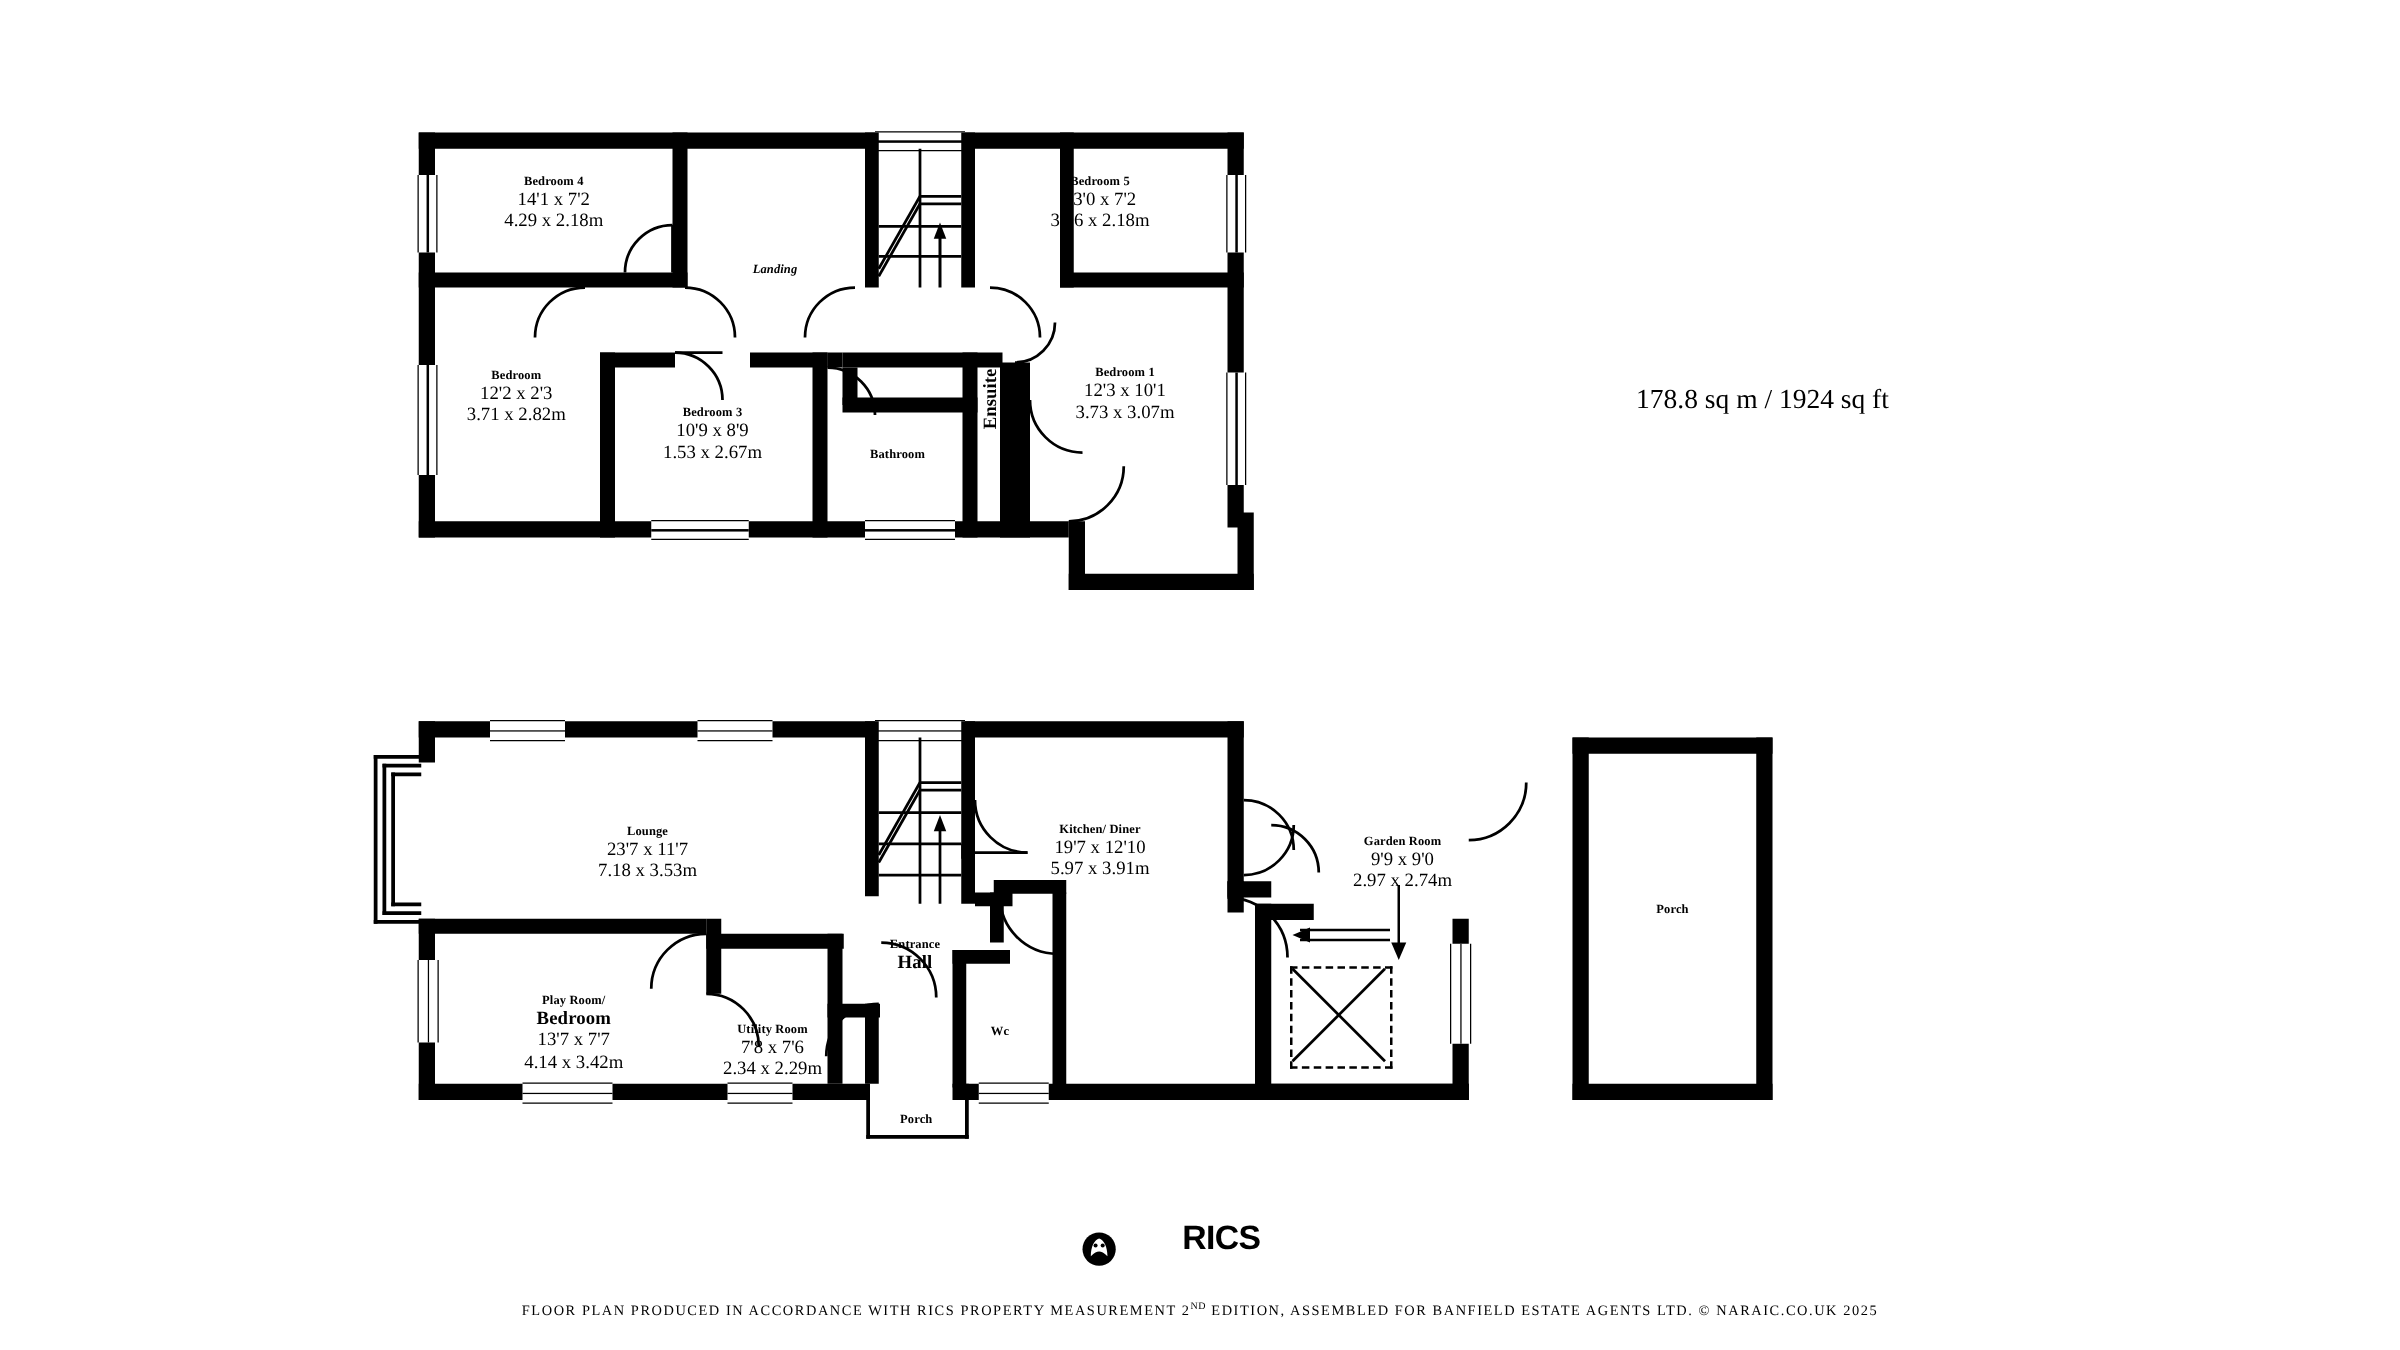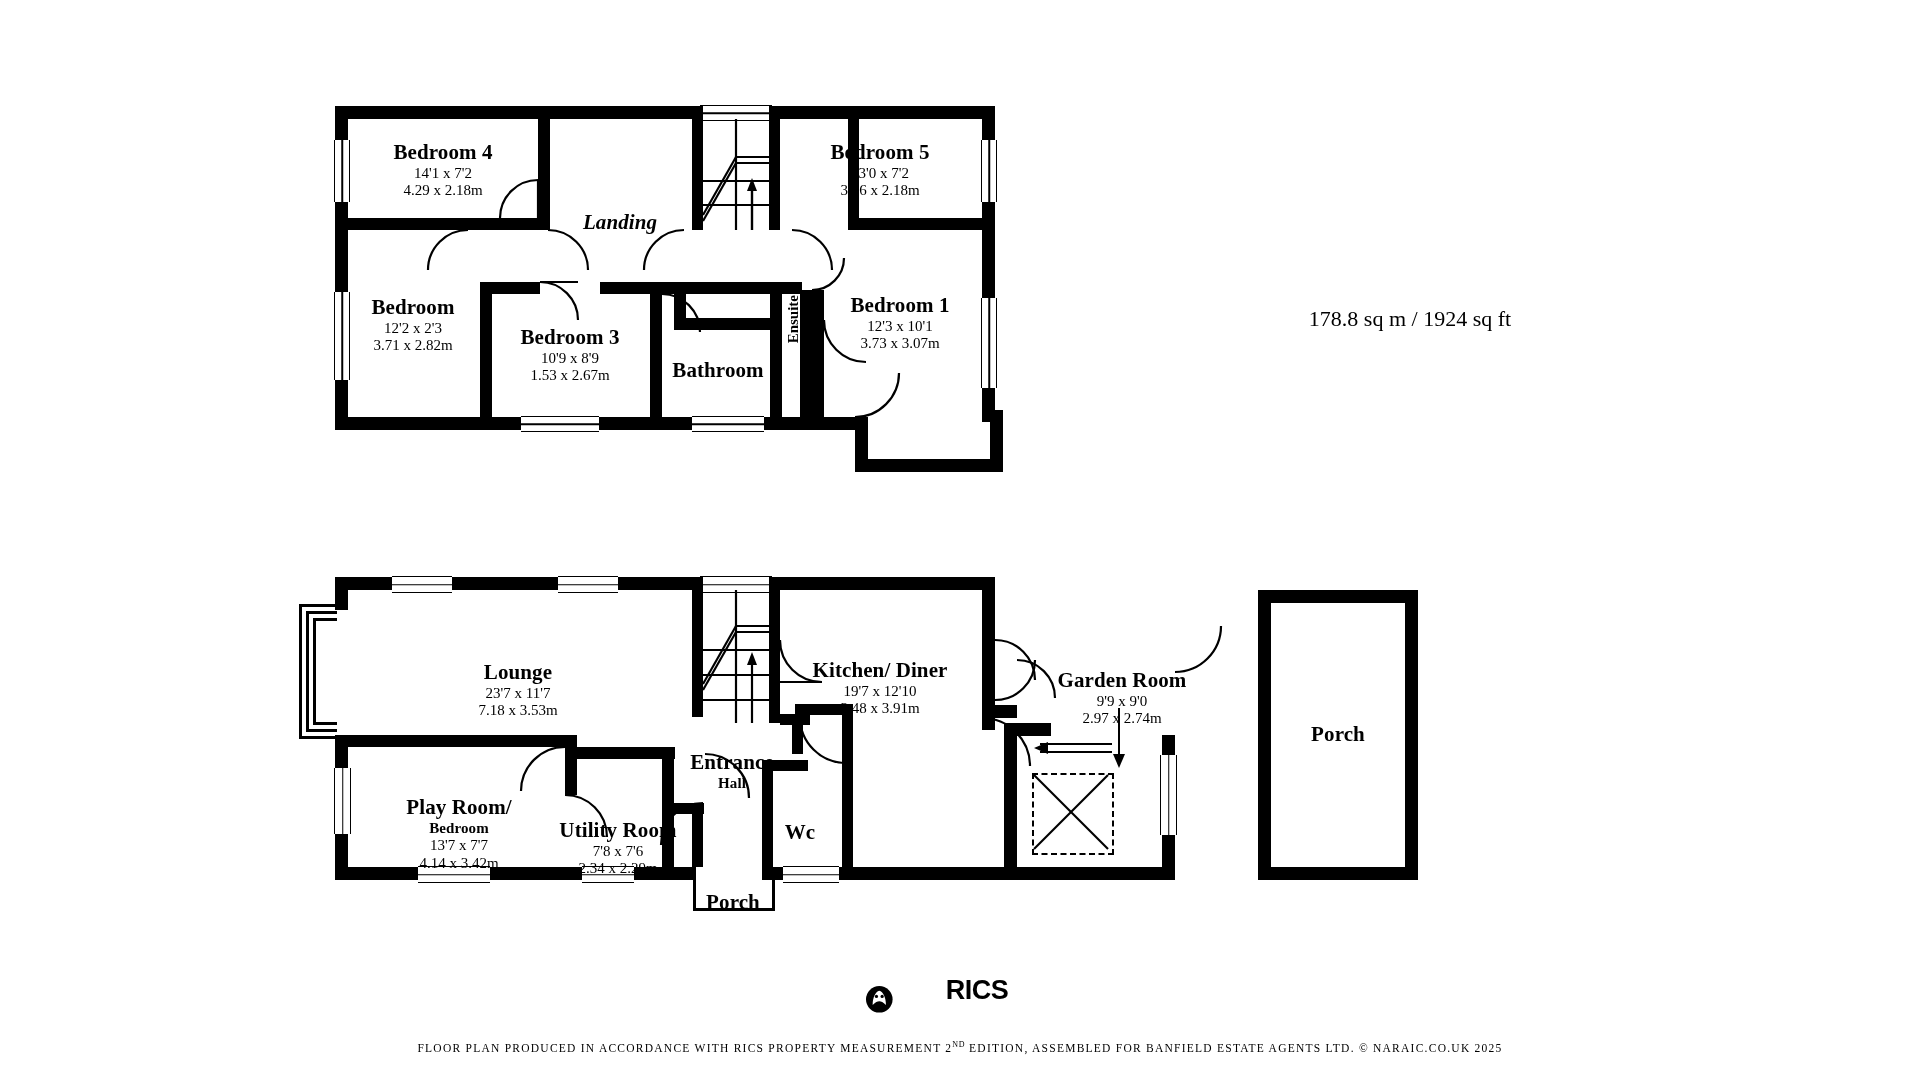--- a/index.html
+++ b/index.html
@@ -6,21 +6,21 @@
   html,body{margin:0;padding:0;background:#ffffff;}
   body{width:1920px;height:1080px;position:relative;overflow:hidden;
        font-family:"Liberation Serif","DejaVu Serif",serif;color:#000;}
 
   .plan-root{position:absolute;left:0;top:0;width:1920px;height:1080px;}
 
   
   .wall{position:absolute;background:#000;}
   .label{position:absolute;text-align:center;line-height:1.18;white-space:nowrap;
          transform:translateX(-50%);}
-  .label .nm{font-weight:bold;font-size:21px;letter-spacing:.1px;}
+  .label .nm{font-weight:bold;font-size:10px;letter-spacing:.1px;}
   .label .nm2{font-weight:bold;font-size:15px;letter-spacing:.1px;}
   .label .dim{font-size:15px;}
   .vlabel{position:absolute;font-weight:bold;font-size:15px;
           writing-mode:vertical-rl;transform:rotate(180deg);white-space:nowrap;}
 
   
   .win-h{position:absolute;background:#fff;border-top:1.5px solid #000;border-bottom:1.5px solid #000;}
   .win-h:after{content:"";position:absolute;left:0;right:0;top:50%;height:1.5px;background:#000;transform:translateY(-50%);}
   .win-v{position:absolute;background:#fff;border-left:1.5px solid #000;border-right:1.5px solid #000;}
   .win-v:after{content:"";position:absolute;top:0;bottom:0;left:50%;width:1.5px;background:#000;transform:translateX(-50%);}
@@ -204,21 +204,21 @@
 
     <div class="label" style="left:518px;top:660px;">
       <div class="nm">Lounge</div>
       <div class="dim">23'7 x 11'7</div>
       <div class="dim">7.18 x 3.53m</div>
     </div>
 
     <div class="label" style="left:880px;top:658px;">
       <div class="nm">Kitchen/ Diner</div>
       <div class="dim">19'7 x 12'10</div>
-      <div class="dim">3.48 x 3.91m</div>
+      <div class="dim">5.97 x 3.91m</div>
     </div>
 
     <div class="label" style="left:1122px;top:668px;">
       <div class="nm">Garden Room</div>
       <div class="dim">9'9 x 9'0</div>
       <div class="dim">2.97 x 2.74m</div>
     </div>
 
     <div class="label" style="left:459px;top:795px;">
       <div class="nm">Play Room/</div>

